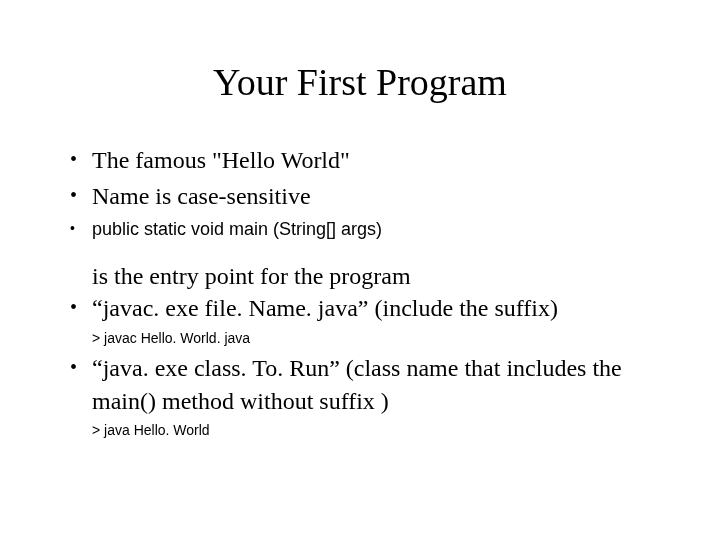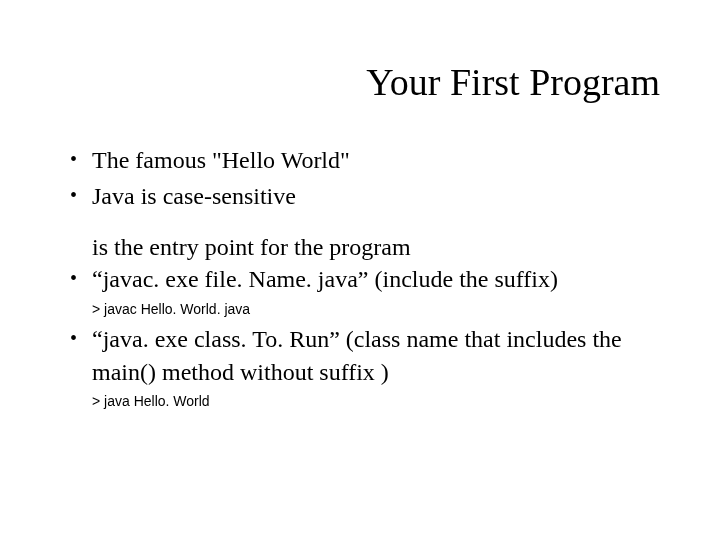--- a/index.html
+++ b/index.html
@@ -9,21 +9,21 @@
     }
     body {
       width: 720px;
       height: 540px;
       background: #ffffff;
       font-family: "Times New Roman", Times, serif;
       color: #000000;
       padding: 50px 60px 40px 60px;
     }
     .title {
-      text-align: right;
+      text-align: center;
       font-size: 38px;
       font-weight: normal;
       margin-bottom: 40px;
       margin-top: 10px;
     }
     ul {
       list-style: none;
       padding-left: 0;
     }
     li {
@@ -69,21 +69,22 @@
       margin-bottom: 4px;
     }
   </style>
 </head>
 <body>
 
 <h1 class="title">Your First Program</h1>
 
 <ul>
   <li class="bullet-large">The famous "Hello World"</li>
-  <li class="bullet-large">Java is case-sensitive</li>
+  <li class="bullet-large">Name is case-sensitive</li>
+  <li class="bullet-small">public static void main (String[] args)</li>
 </ul>
 <div class="continuation">is the entry point for the program</div>
 <ul>
   <li class="bullet-large">“javac. exe file. Name. java” (include the suffix)</li>
 </ul>
 <div class="sub-sans">&gt; javac Hello. World. java</div>
 <ul>
   <li class="bullet-large">“java. exe class. To. Run” (class name that includes the main() method without suffix )</li>
 </ul>
 <div class="sub-sans">&gt; java Hello. World</div>

